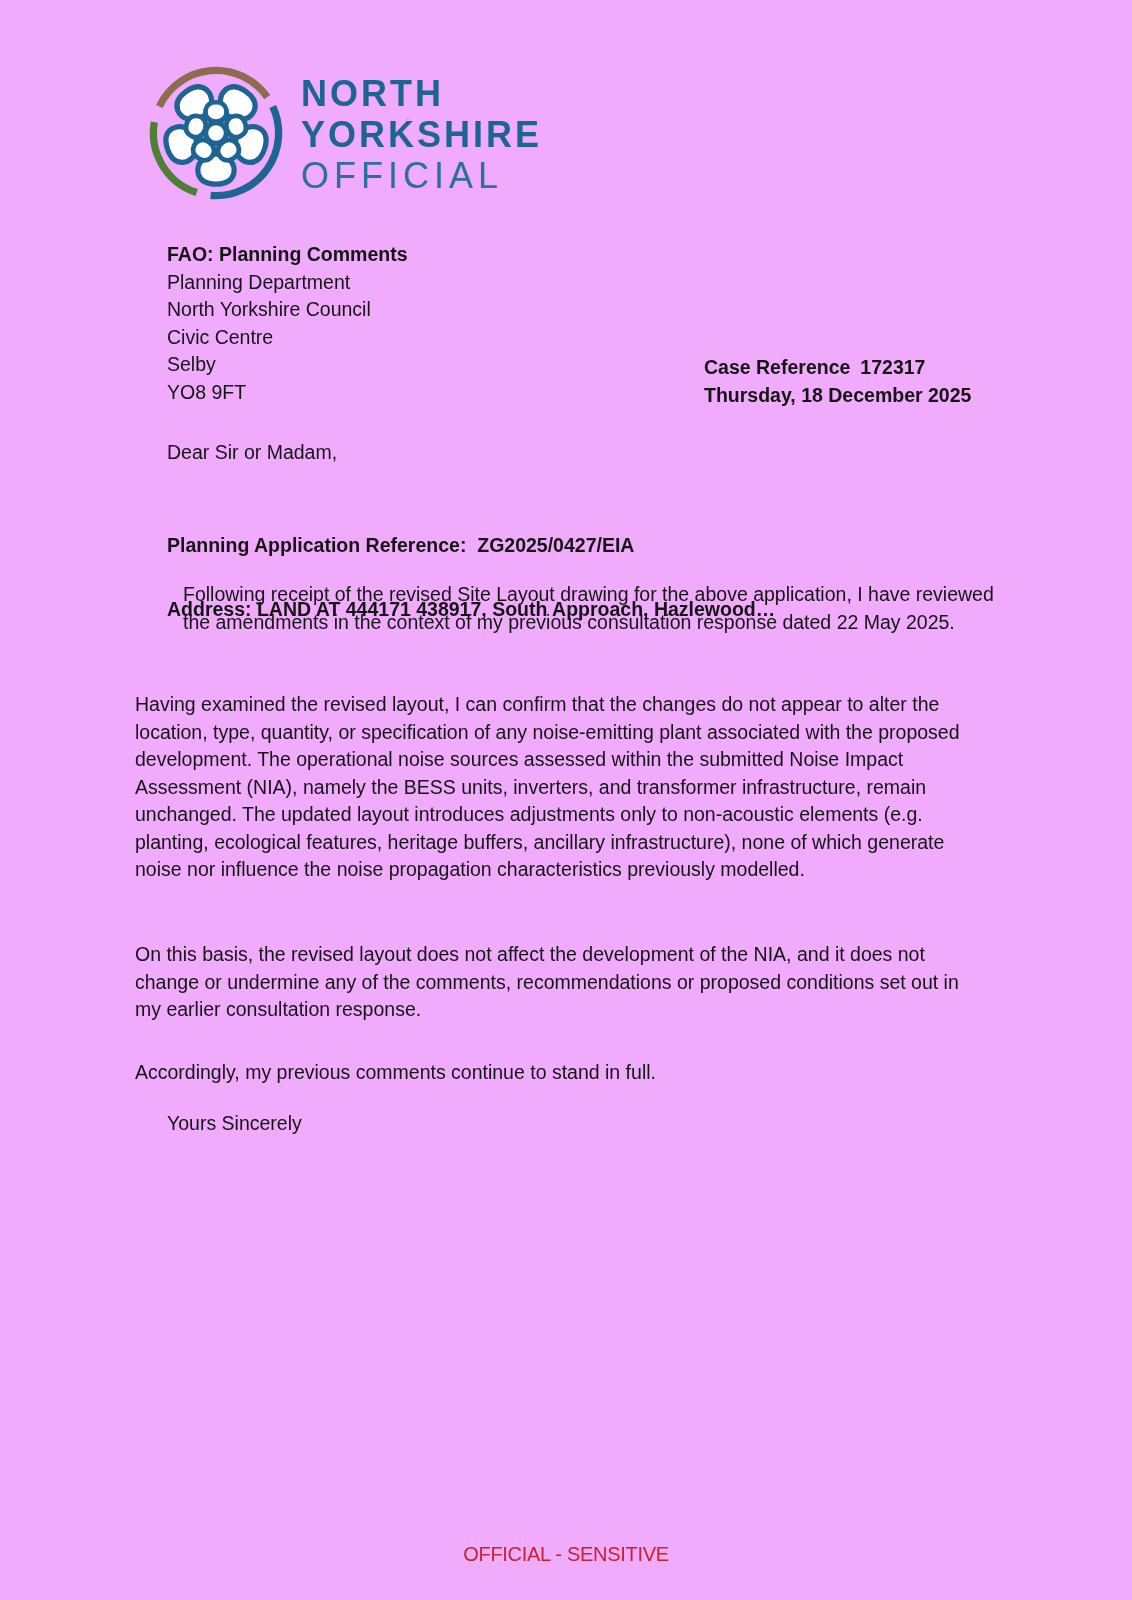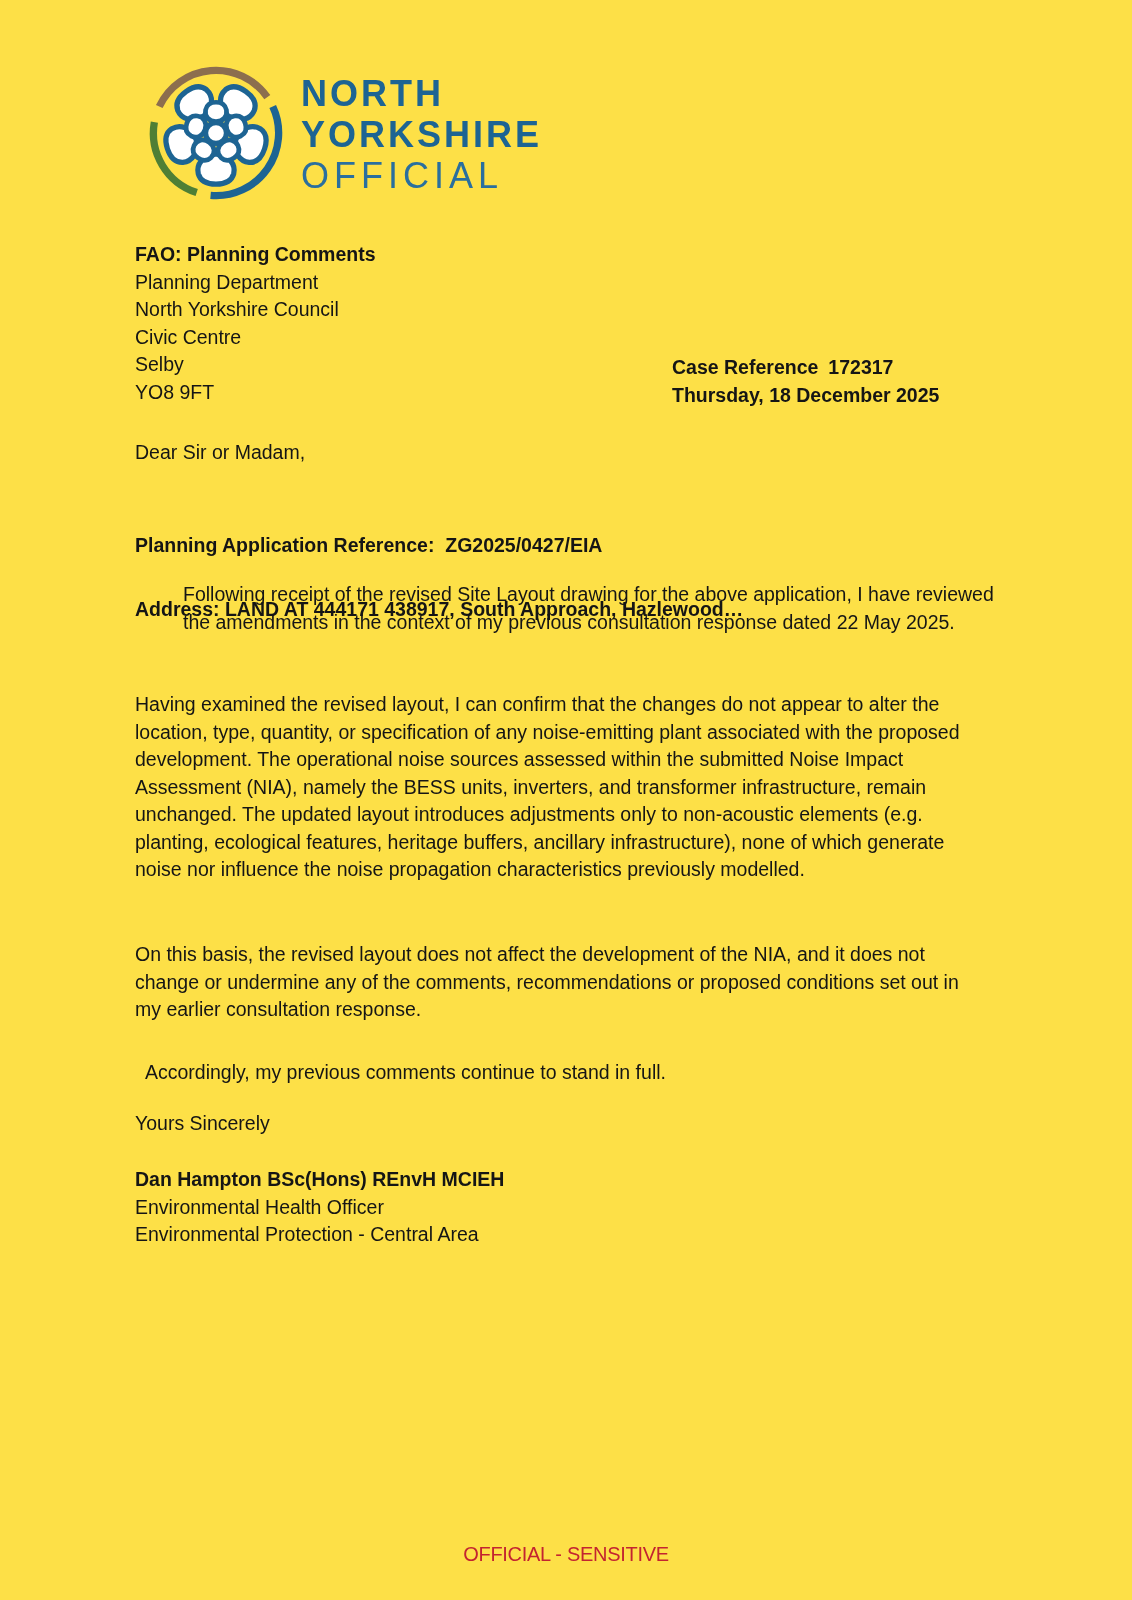--- a/index.html
+++ b/index.html
@@ -7,26 +7,26 @@
     --logo-blue-light:#2a6f9e;
     --logo-green:#4f7f35;
     --logo-brown:#8c6e4e;
     --footer-red:#c32430;
     --ink:#151515;
   }
   html,body{margin:0;padding:0;background:#ffffff;}
   .page{
     position:relative;
     width:1132px;height:1600px;
-    background:#fde047;
+    background:#f0abfc;
     overflow:hidden;
     font-family:"Liberation Sans",sans-serif;
     color:var(--ink);
   }
-  .line{font-size:19.5px;line-height:27.6px;}
+  .line{font-size:19.5px;line-height:27.6px;margin-left:32px;}
   .bold{font-weight:700;}
 
   
   .logo{position:absolute;left:143px;top:60px;display:flex;align-items:flex-start;}
   .rose-svg{width:146px;height:146px;flex:0 0 auto;}
   .rose-stroke{fill:#ffffff;stroke:var(--logo-blue);stroke-linejoin:round;}
   .arc{fill:none;stroke-linecap:butt;}
   .arc-brown{stroke:var(--logo-brown);}
   .arc-green{stroke:var(--logo-green);}
   .arc-blue{stroke:var(--logo-blue);}
@@ -37,21 +37,21 @@
   
   .recipient{position:absolute;left:135px;top:241px;}
   .case-block{position:absolute;left:672px;top:354px;font-weight:700;}
   .case-ref-number{margin-left:10px;}
   .salutation{position:absolute;left:135px;top:439px;}
   .subject{position:absolute;left:135px;top:496px;font-weight:700;white-space:pre-wrap;}
   .para{position:absolute;left:135px;width:833px;font-size:19.5px;line-height:27.5px;}
   .para-1{top:581px;margin-left:48px;}
   .para-2{top:691px;}
   .para-3{top:941px;}
-  .para-4{top:1059px;margin-left:10px;}
+  .para-4{top:1059px;}
   .closing{position:absolute;left:135px;top:1110px;text-align:center;}
   .signature{position:absolute;left:135px;top:1166px;}
   .footer{
     position:absolute;left:0;top:1543px;width:100%;
     text-align:center;color:var(--footer-red);
     font-size:20px;letter-spacing:-0.3px;font-weight:400;
   }
 </style>
 </head>
 <body>
@@ -113,21 +113,16 @@
     <div class="line">Address: LAND AT 444171 438917, South Approach, Hazlewood…</div>
   </div>
 
   <div class="para para-1">Following receipt of the revised Site Layout drawing for the above application, I have reviewed the amendments in the context of my previous consultation response dated 22 May 2025.</div>
   <div class="para para-2">Having examined the revised layout, I can confirm that the changes do not appear to alter the location, type, quantity, or specification of any noise-emitting plant associated with the proposed development. The operational noise sources assessed within the submitted Noise Impact Assessment (NIA), namely the BESS units, inverters, and transformer infrastructure, remain unchanged. The updated layout introduces adjustments only to non-acoustic elements (e.g. planting, ecological features, heritage buffers, ancillary infrastructure), none of which generate noise nor influence the noise propagation characteristics previously modelled.</div>
   <div class="para para-3">On this basis, the revised layout does not affect the development of the NIA, and it does not change or undermine any of the comments, recommendations or proposed conditions set out in my earlier consultation response.</div>
   <div class="para para-4">Accordingly, my previous comments continue to stand in full.</div>
 
   <div class="closing line">Yours Sincerely</div>
 
-  <div class="signature">
-    <div class="line bold">Dan Hampton BSc(Hons) REnvH MCIEH</div>
-    <div class="line">Environmental Health Officer</div>
-    <div class="line">Environmental Protection - Central Area</div>
-  </div>
 
   <div class="footer">OFFICIAL - SENSITIVE</div>
 
 </div>
 
 </body></html>

